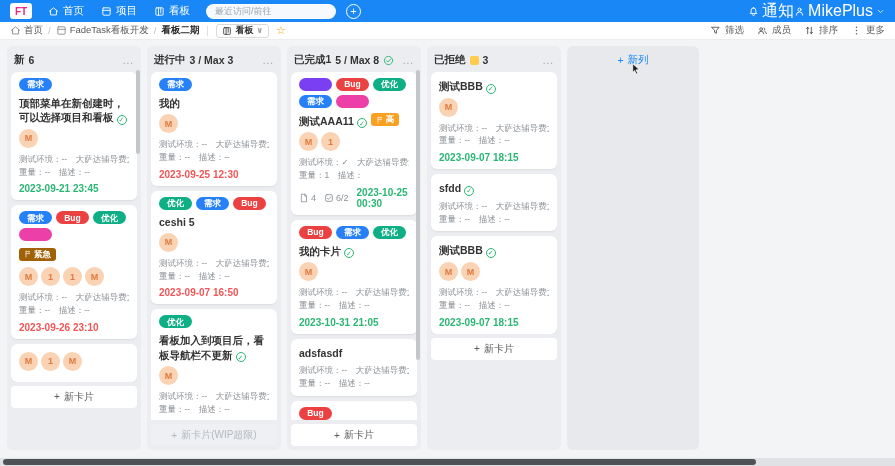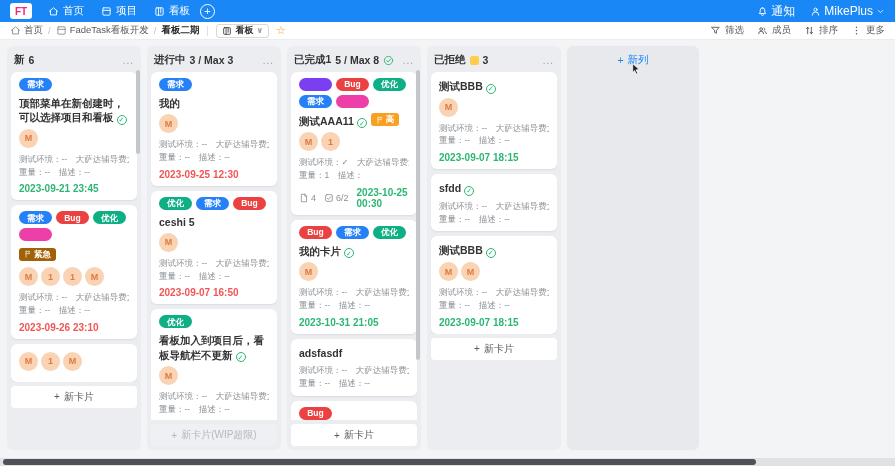--- a/index.html
+++ b/index.html
@@ -13,21 +13,21 @@
   .logo{width:22px;height:16px;background:#fff;border-radius:3px;color:#f0257f;font-weight:bold;
         font-size:10px;display:flex;align-items:center;justify-content:center;margin-right:16px;cursor:pointer}
   .nav{display:flex;gap:17px;align-items:center;font-size:10.5px}
   .nav-item{display:flex;align-items:center;gap:4px;cursor:pointer;white-space:nowrap}
   .search{margin-left:16px;width:130px;height:15px;border-radius:8px;border:1px solid rgba(255,255,255,.85);
           background:rgba(255,255,255,.96);font-size:9px;padding:0 8px;color:#333;outline:none;
           font-family:inherit}
   .search::placeholder{color:#9aa3ad}
   .plus-btn{margin-left:10px;width:15px;height:15px;border:1.3px solid #fff;border-radius:50%;
             display:flex;align-items:center;justify-content:center;font-size:11px;line-height:1;cursor:pointer}
-  .top-right{margin-left:auto;display:flex;align-items:center;gap:15px;font-size:12px}
+  .top-right{margin-left:auto;display:flex;align-items:center;gap:0;font-size:16px}
   .top-right .item{display:flex;align-items:center;gap:3px;cursor:pointer;white-space:nowrap}
 
   
   .toolbar{height:18px;background:#fff;display:flex;align-items:center;padding:0 10px;font-size:9.5px;
            color:#595959;border-bottom:1px solid #ececec}
   .crumb{display:flex;align-items:center;gap:3px;white-space:nowrap;cursor:pointer}
   .crumb .ic{color:#8c8c8c}
   .crumb.bold{font-weight:bold;color:#262626}
   .crumb-sep{color:#bfbfbf;margin:0 5px}
   .vdiv{width:1px;height:10px;background:#e0e0e0;margin:0 8px}
@@ -110,20 +110,21 @@
     <div class="nav-item">
       <span class="ic">
           <svg viewBox="0 0 24 24" fill="none" stroke="currentColor" stroke-width="2" stroke-linecap="round" stroke-linejoin="round">
             <rect x="4" y="4" width="16" height="16" rx="2"></rect>
             <path d="M9.8 4v16M14.8 4v11"></path>
           </svg>
         </span>
       <span>看板</span>
     </div>
   </div>
+  <input class="search" readonly="" placeholder="最近访问/前往" style="">
   <div class="plus-btn">+</div>
   <div class="top-right">
     <div class="item">
       <span class="ic">
           <svg viewBox="0 0 24 24" fill="none" stroke="currentColor" stroke-width="2" stroke-linecap="round" stroke-linejoin="round">
             <path d="M12 4a5 5 0 0 0-5 5v4.3L5 16.5h14l-2-3.2V9a5 5 0 0 0-5-5z"></path>
             <path d="M10 19a2 2 0 0 0 4 0"></path>
           </svg>
         </span>
       <span>通知</span>

